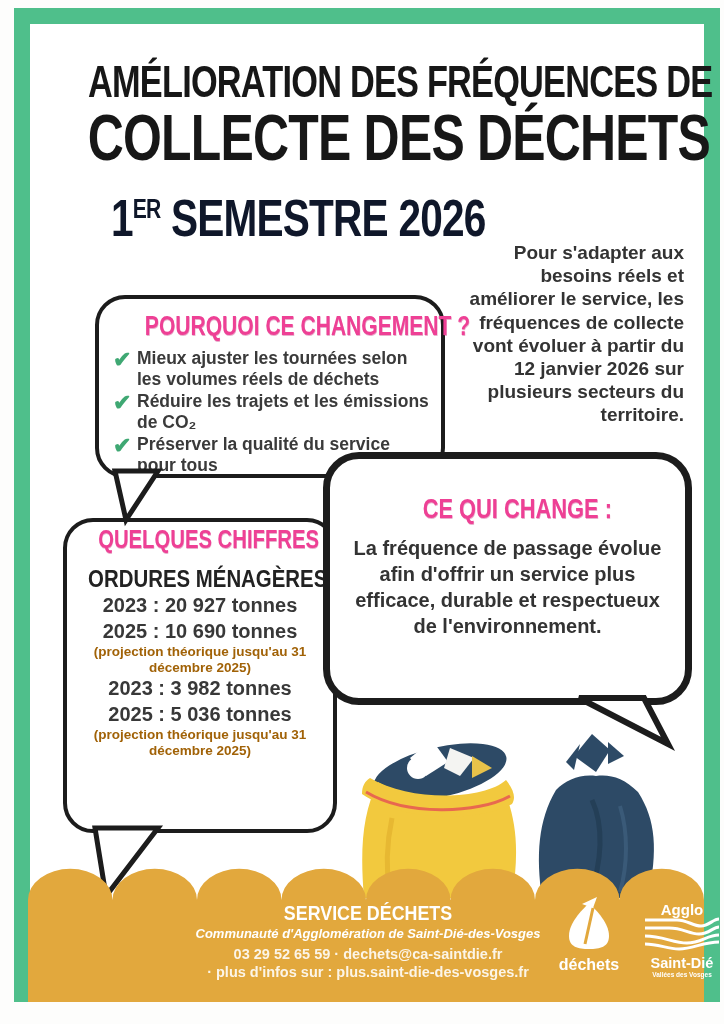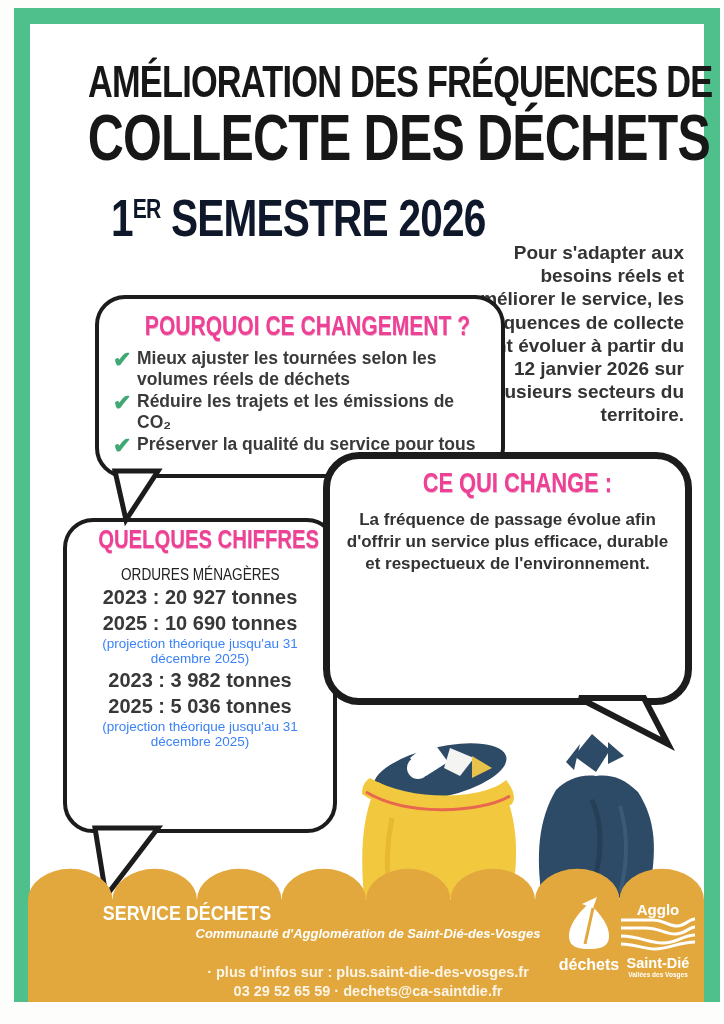--- a/index.html
+++ b/index.html
@@ -17,60 +17,60 @@
   .title2{top:106px;font-size:64px;}
 
   .semester{position:absolute;left:111px;top:192px;color:#0f172a;font-weight:900;
             font-size:52px;line-height:1;letter-spacing:-1px;}
   .semester sup{font-size:.52em;vertical-align:super;}
 
   .intro{position:absolute;left:462px;top:222px;width:222px;text-align:right;
          color:#333;font-weight:bold;font-size:19px;line-height:1.22;}
 
   .bubble{position:absolute;background:#fff;border:4px solid #1c1c1c;border-radius:30px;box-sizing:border-box;}
-  .bubble-why{left:95px;top:295px;width:410px;height:183px;border-width:4px;}
+  .bubble-why{left:95px;top:295px;width:350px;height:183px;border-width:4px;}
   .bubble-change{left:323px;top:452px;width:369px;height:253px;border-width:7px;border-radius:36px;z-index:3;}
   .bubble-figures{left:63px;top:518px;width:274px;height:315px;border-width:4px;z-index:2;}
 
   .bubble-head{color:#ee4095;font-weight:900;text-align:center;line-height:1;
                text-shadow:.5px .5px 0 rgba(190,30,110,.35);}
   .why-head{margin-top:14px;font-size:27px;}
   .figures-head{margin-top:4px;font-size:26px;}
-  .change-head{margin-top:10px;font-size:28px;padding-left:20px;}
+  .change-head{margin-top:36px;font-size:28px;padding-left:20px;}
 
   .check-list{margin:8px 10px 0 14px;padding:0;list-style:none;}
   .check-list li{display:flex;align-items:flex-start;margin-bottom:1px;}
   .check{color:#3fa873;font-size:22px;font-weight:bold;width:24px;flex:0 0 24px;line-height:1;margin-top:1px;}
   .check-text{flex:1;color:#3a3a3a;font-weight:bold;font-size:17.5px;line-height:1.2;}
 
   .fig-body{text-align:center;color:#2f2f2f;}
-  .fig-title{font-weight:400;color:#222;font-size:16px;margin-top:14px;line-height:1.1;}
+  .fig-title{font-weight:700;color:#222;font-size:24px;margin-top:14px;line-height:1.1;}
   .fig-line{font-size:20px;font-weight:bold;color:#383838;line-height:1.3;}
-  .fig-note{font-size:13.5px;font-weight:normal;color:#3b82f6;line-height:1.15;width:230px;margin:0 auto;}
+  .fig-note{font-size:13.5px;font-weight:bold;color:#a16207;line-height:1.15;width:230px;margin:0 auto;}
 
   .change-text{margin:12px auto 0;width:322px;text-align:center;color:#333;
-               font-weight:bold;font-size:17px;line-height:1.3;}
+               font-weight:bold;font-size:20px;line-height:1.3;}
 
   .tail{position:absolute;overflow:visible;z-index:4;}
 
   .bags{position:absolute;left:352px;top:728px;z-index:1;}
 
   .footer-shape{position:absolute;left:28px;top:862px;z-index:5;}
   .footer-content{position:absolute;left:28px;top:862px;width:676px;height:140px;z-index:6;}
-  .svc-title{position:absolute;left:60px;top:40px;width:560px;text-align:left;color:#fff;
+  .svc-title{position:absolute;left:60px;top:40px;width:560px;text-align:center;color:#fff;
              font-weight:900;font-size:21px;line-height:1;}
   .svc-org{position:absolute;left:60px;top:64px;width:560px;text-align:center;color:#fff;
            font-weight:bold;font-style:italic;font-size:13px;}
   .svc-contact{position:absolute;left:60px;top:84px;width:560px;text-align:center;
-               color:rgba(255,255,255,.88);font-weight:bold;font-size:14.5px;margin-top:37px;}
+               color:rgba(255,255,255,.88);font-weight:bold;font-size:14.5px;}
   .svc-info{position:absolute;left:60px;top:102px;width:560px;text-align:center;
             color:rgba(255,255,255,.88);font-weight:bold;font-size:14.5px;}
   .logo-dechets{position:absolute;left:528px;top:34px;width:66px;text-align:center;}
   .logo-dechets-label{color:#fff;font-size:16px;font-weight:bold;margin-top:2px;}
-  .logo-agglo{position:absolute;left:588px;top:40px;width:84px;text-align:center;color:#fff;}
+  .logo-agglo{position:absolute;left:612px;top:40px;width:84px;text-align:center;color:#fff;}
   .agglo-line1{font-weight:900;font-size:15px;line-height:1;}
   .agglo-line2{font-weight:900;font-size:14.5px;line-height:1;margin-top:1px;}
   .agglo-line3{font-weight:bold;font-size:6.5px;line-height:1;margin-top:1px;}
 </style>
 </head>
 <body>
 
 <div class="canvas">
   <div class="frame"></div>
   <div class="page"></div>

